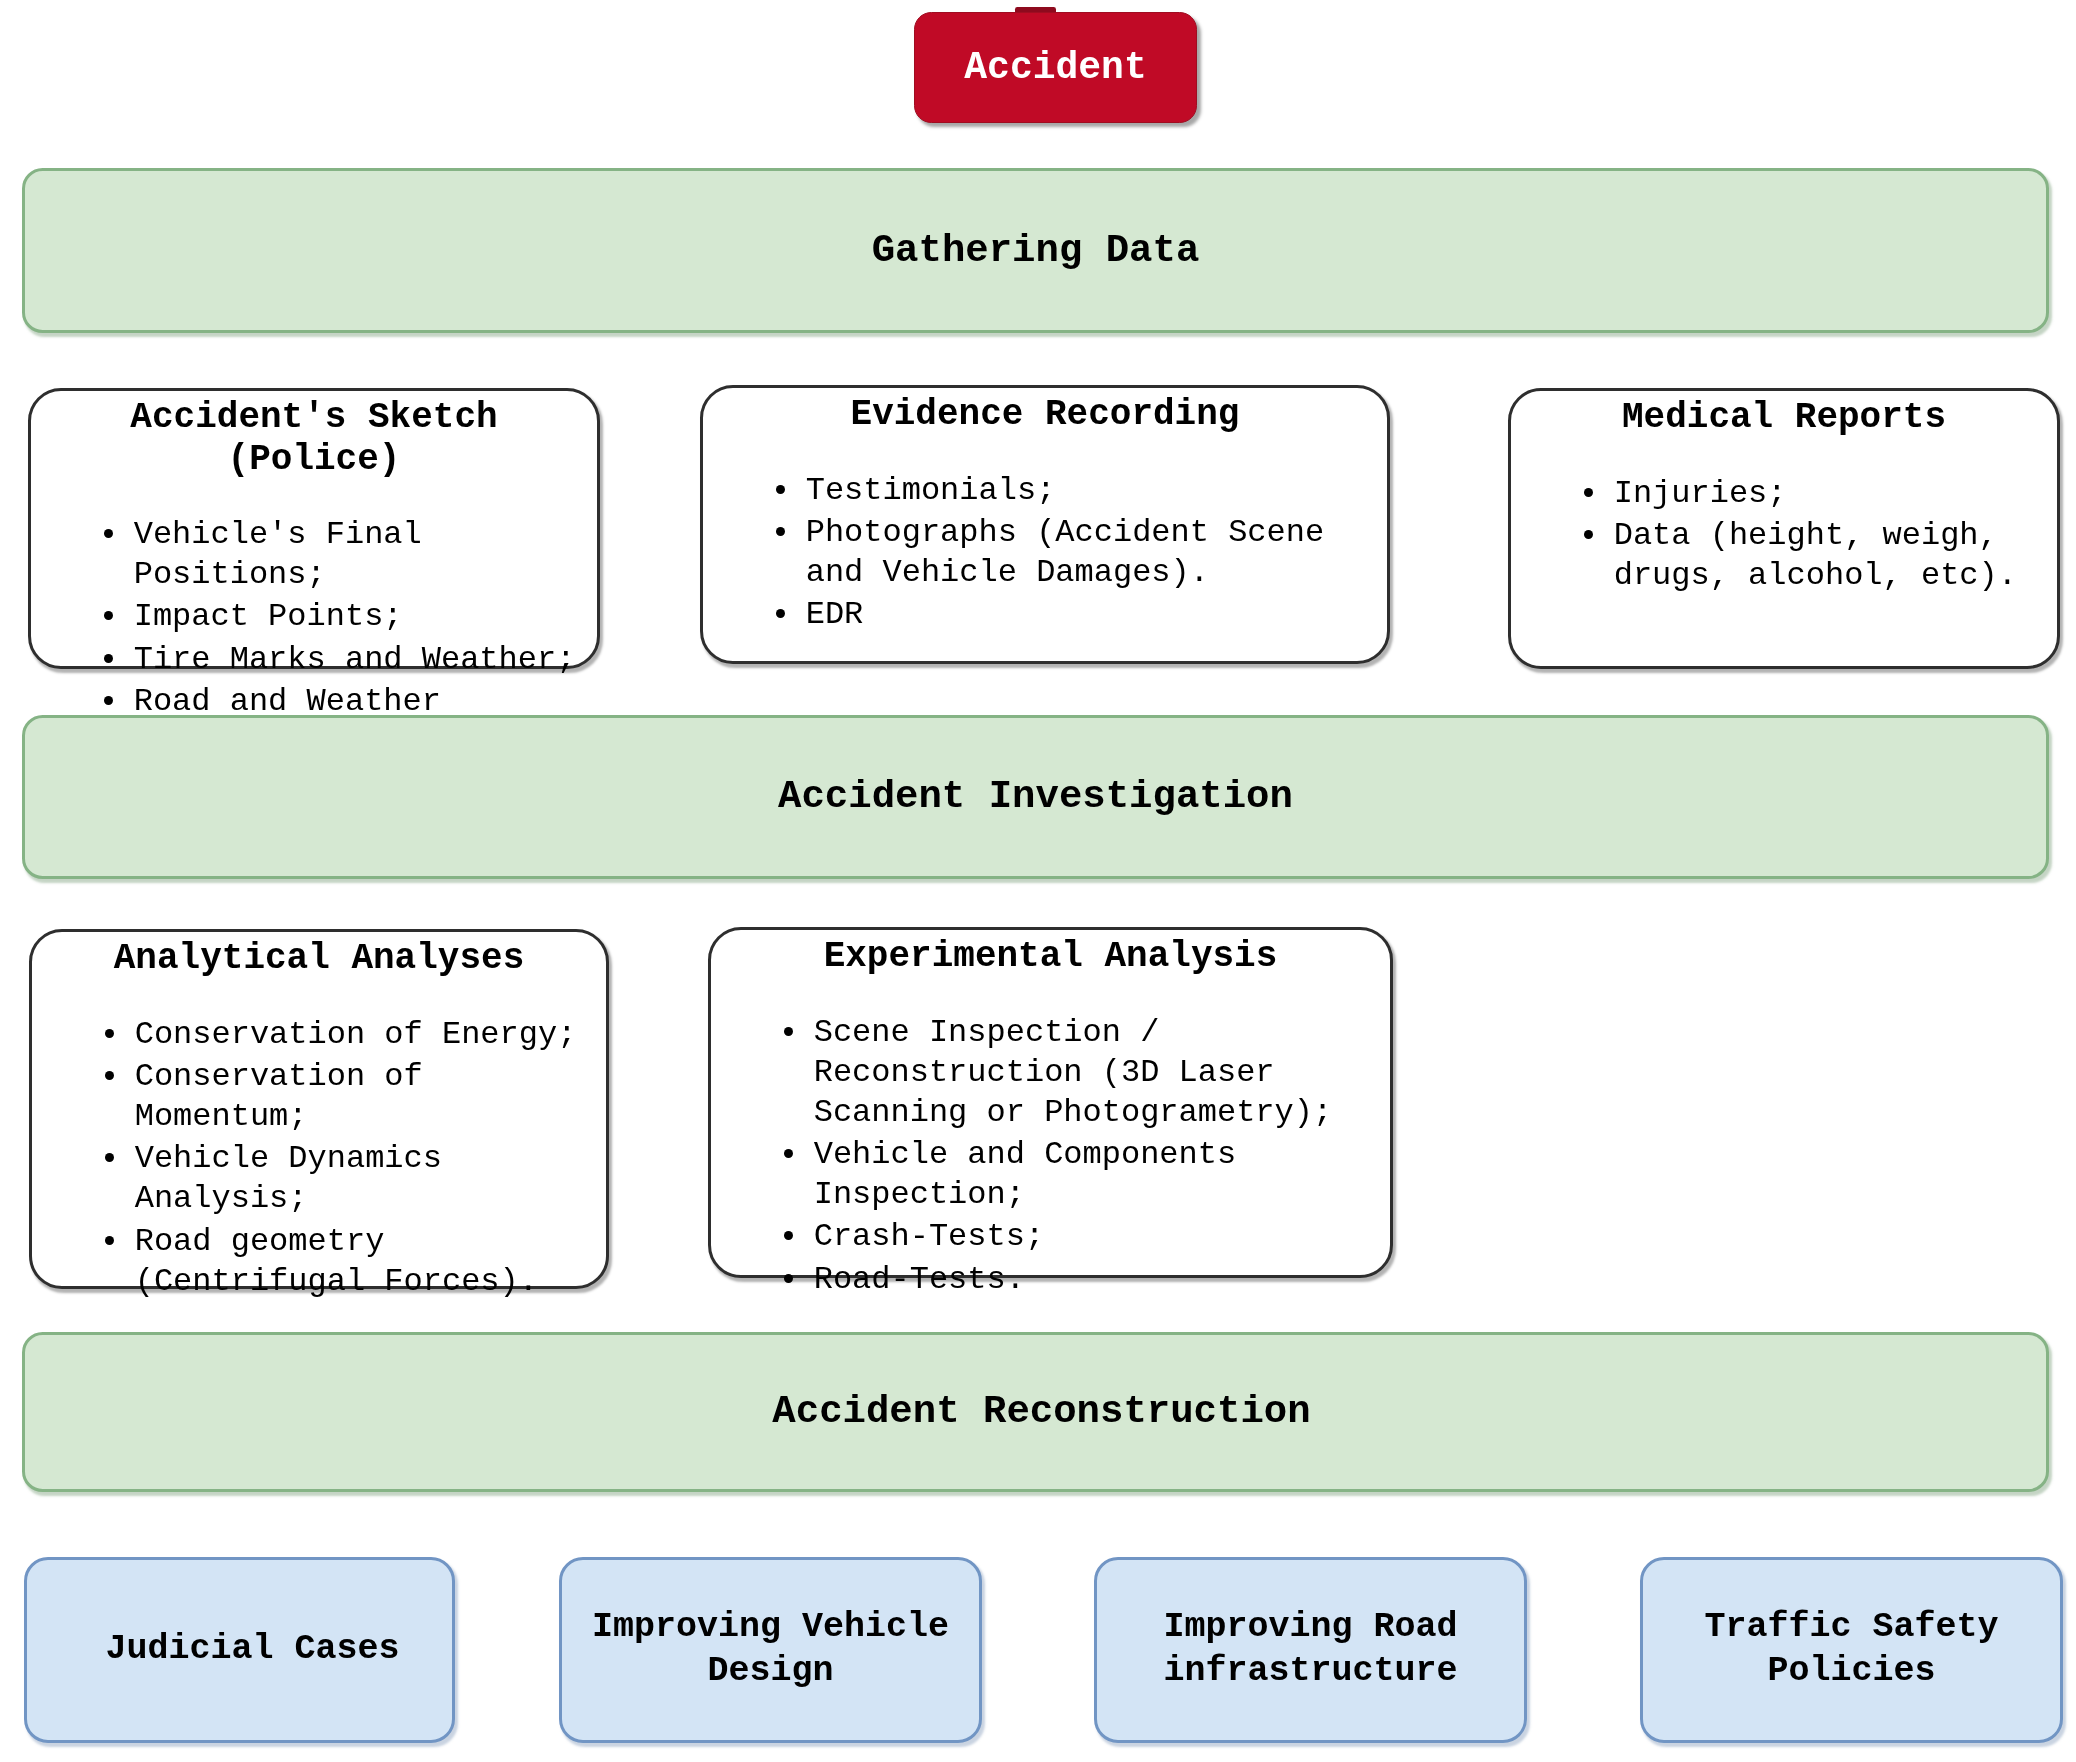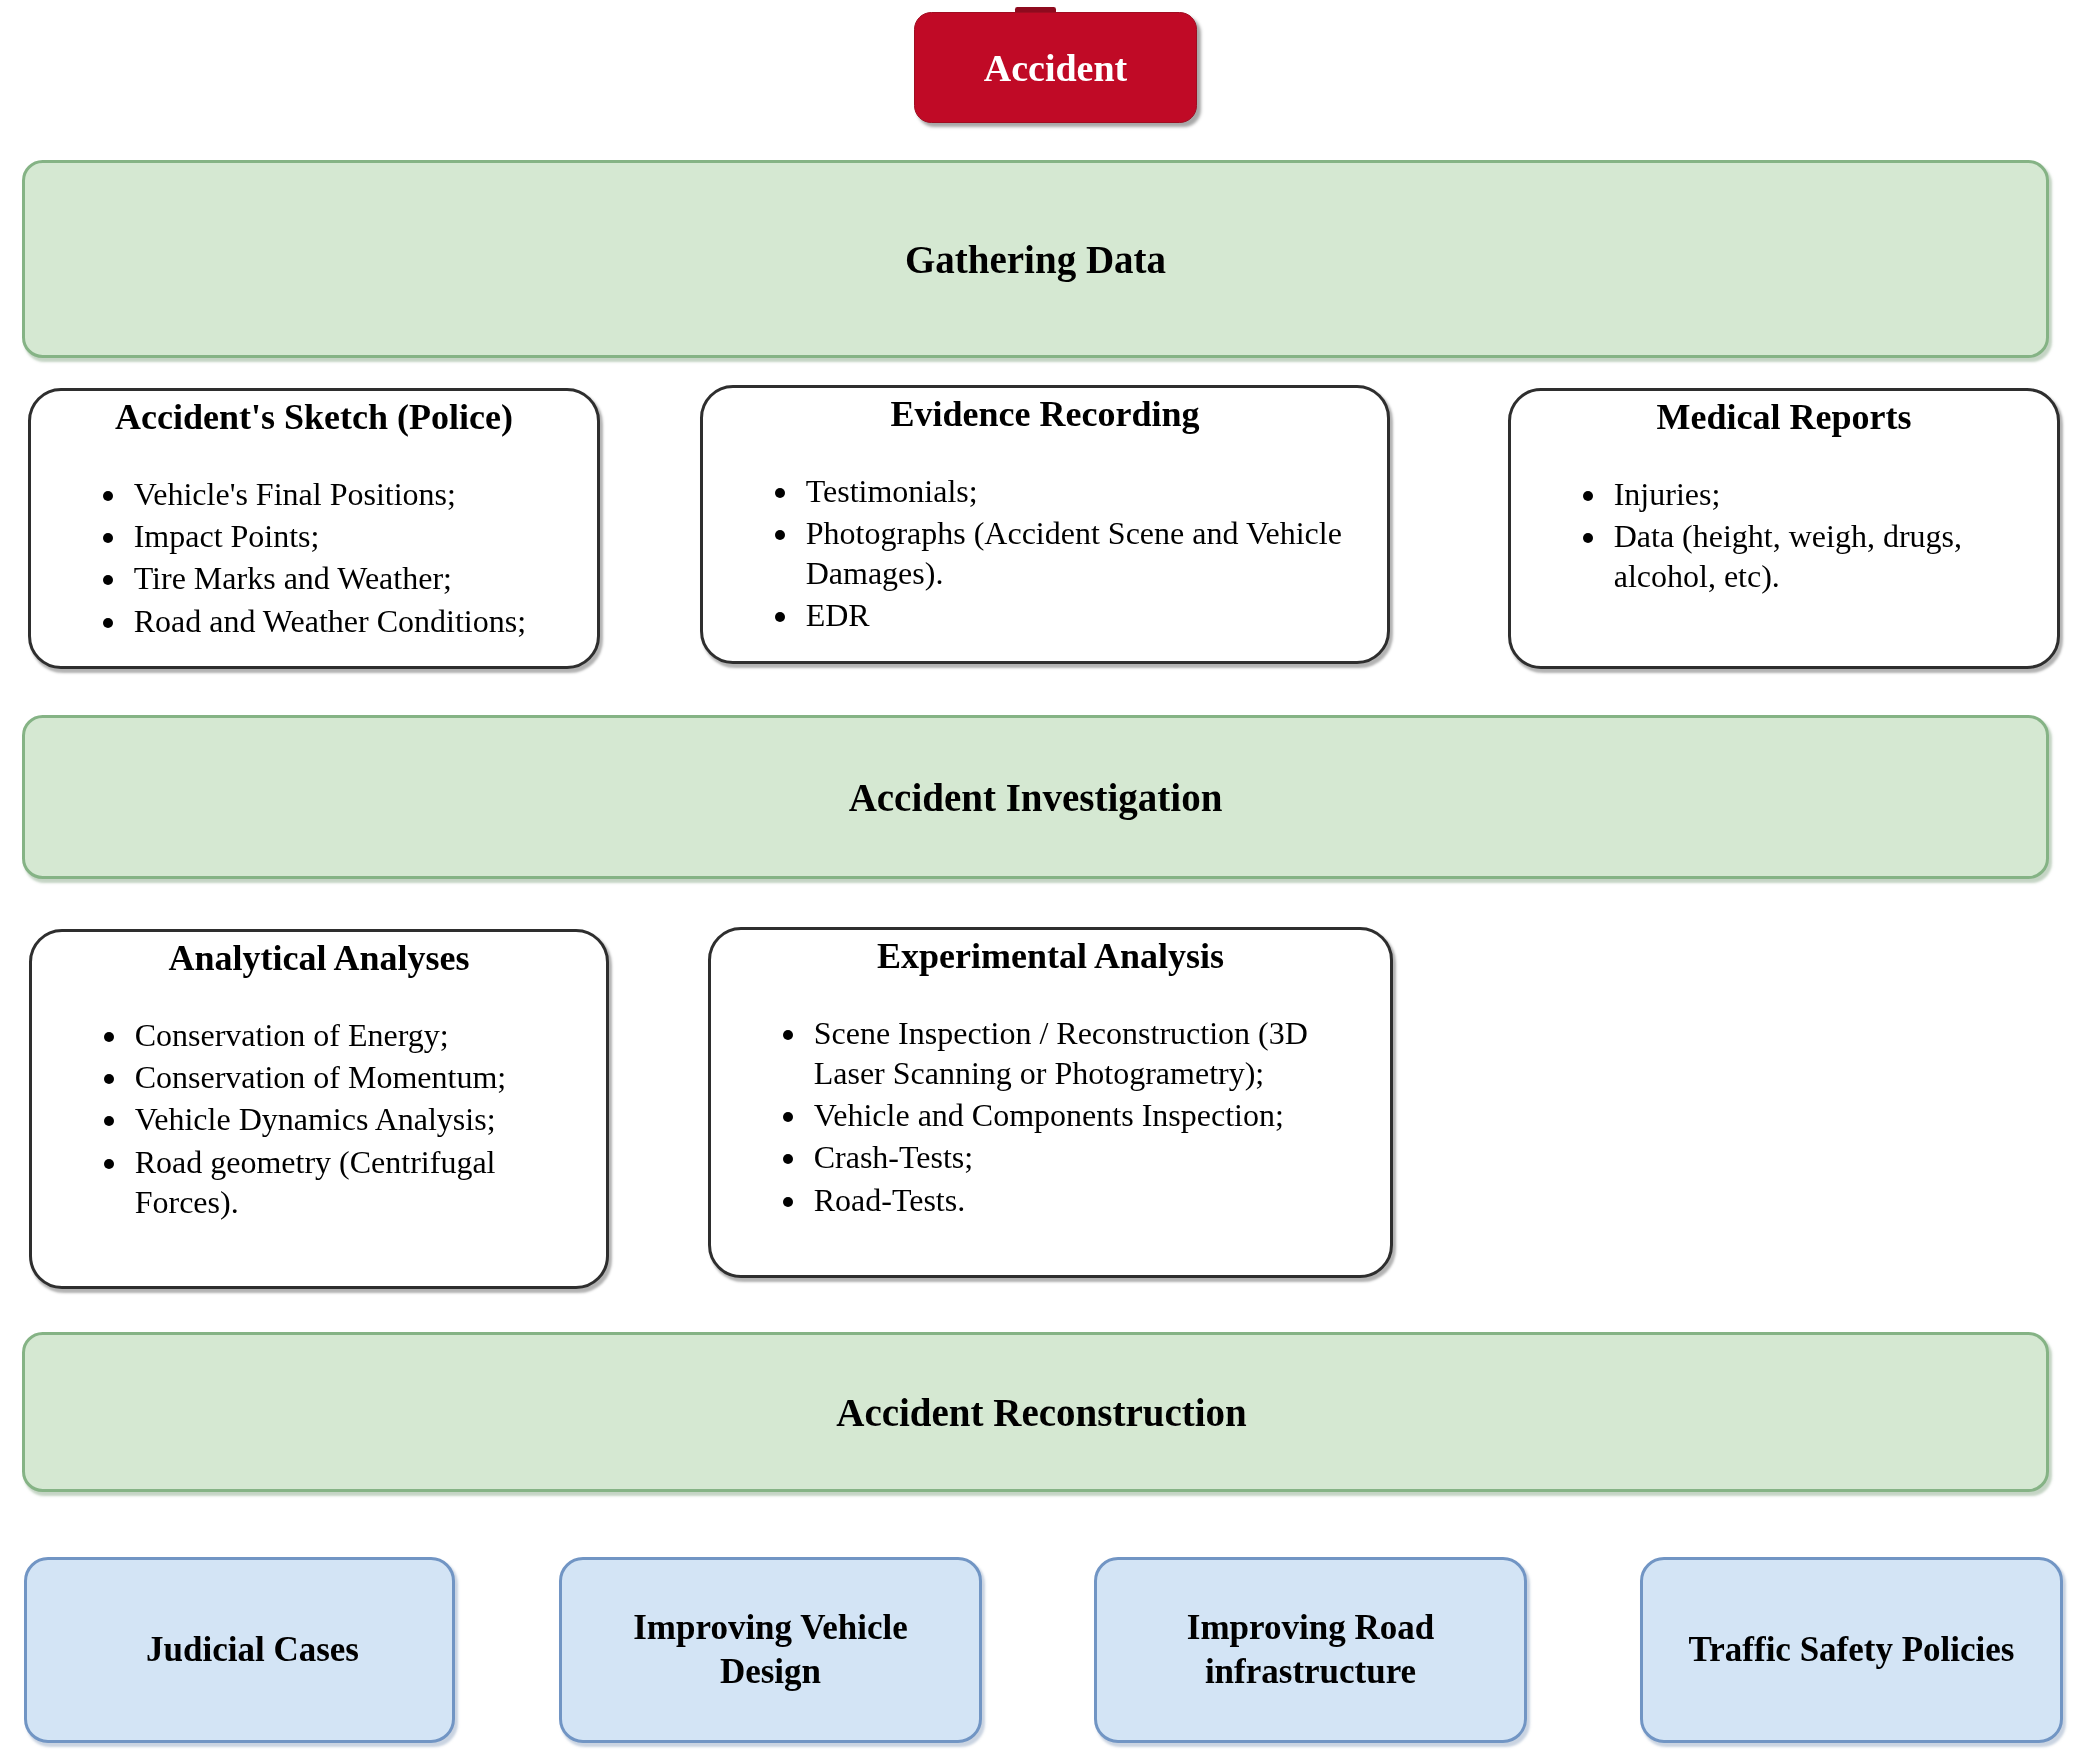--- a/index.html
+++ b/index.html
@@ -5,21 +5,21 @@
   :root{
     --red:#C00A26; --red-dark:#8E0A1E;
     --green-fill:#D5E8D2; --green-border:#85B385;
     --card-border:#2E2E2E;
     --blue-fill:#D3E4F5; --blue-border:#7195C4;
     --text:#000000; --white:#FFFFFF;
   }
   html,body{margin:0;padding:0;background:#ffffff;}
   .canvas{
     position:relative; width:2077px; height:1762px; overflow:hidden;
-    font-family:Liberation Serif, serif; color:var(--text);
+    font-family:Liberation Mono, monospace; color:var(--text);
     background:#ffffff;
   }
   .notch{
     position:absolute; left:1015px; top:7.1px; width:41px; height:9.5px;
     background:var(--red-dark); border-radius:2.4px; z-index:0;
   }
   .node-accident{
     position:absolute; left:914px; top:12px; width:281px; height:109px;
     background:var(--red); border:1.6px solid #A00D21; border-radius:17.4px;
     display:flex; align-items:center; justify-content:center;
@@ -27,21 +27,21 @@
   }
   .node-accident span{font-size:38px; font-weight:bold; color:var(--white);}
   .band{
     position:absolute; left:22px; width:2027px;
     background:var(--green-fill); border:3.2px solid var(--green-border);
     border-radius:20.6px; box-sizing:border-box;
     display:flex; align-items:center; justify-content:center;
     box-shadow:2.4px 3.2px 2.4px rgba(125,160,125,0.45);
   }
   .band span{font-size:39px; font-weight:bold; color:#000;}
-  .band-1{top:160px; height:198px;}
+  .band-1{top:168px; height:165px;}
   .band-2{top:715px; height:164px;}
   .band-3{top:1332px; height:160px;padding-left:12px;}
   .card{
     position:absolute; background:#ffffff;
     border:3.2px solid var(--card-border); border-radius:33px;
     box-sizing:border-box; padding:0 19px 8px 19px;
     box-shadow:2.4px 3.2px 2.4px rgba(0,0,0,0.30);
   }
   .card-title{
     font-size:36px; font-weight:bold; text-align:center;

